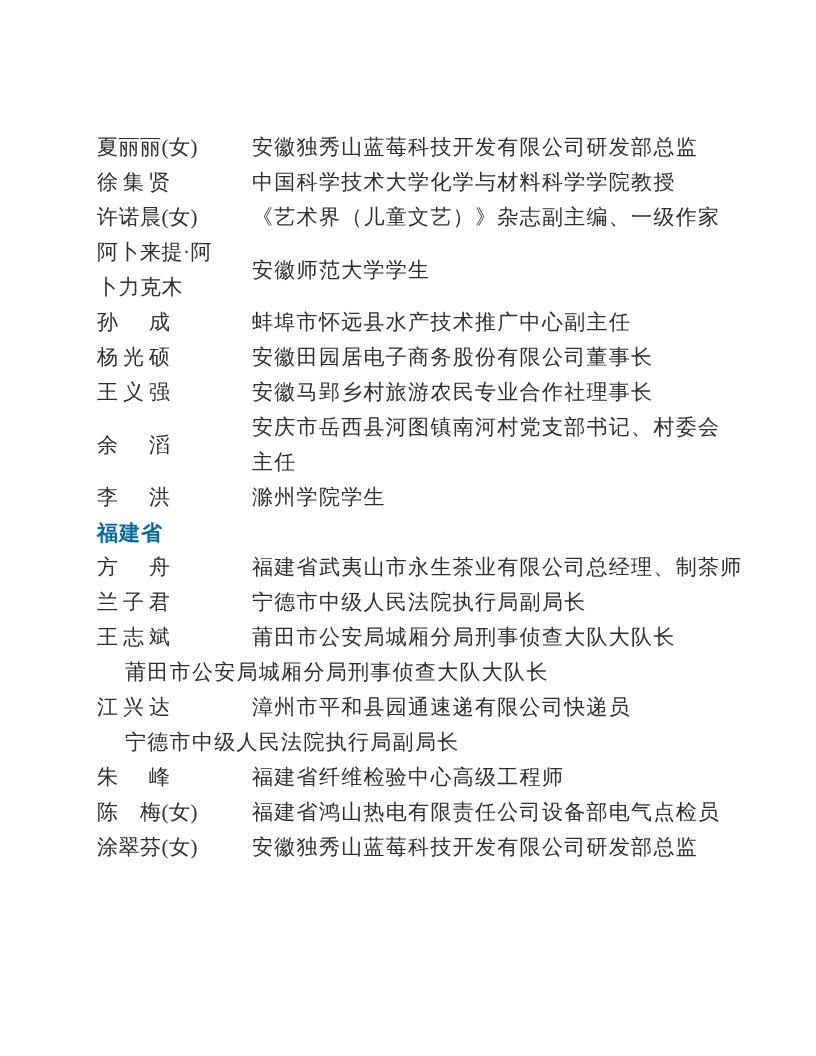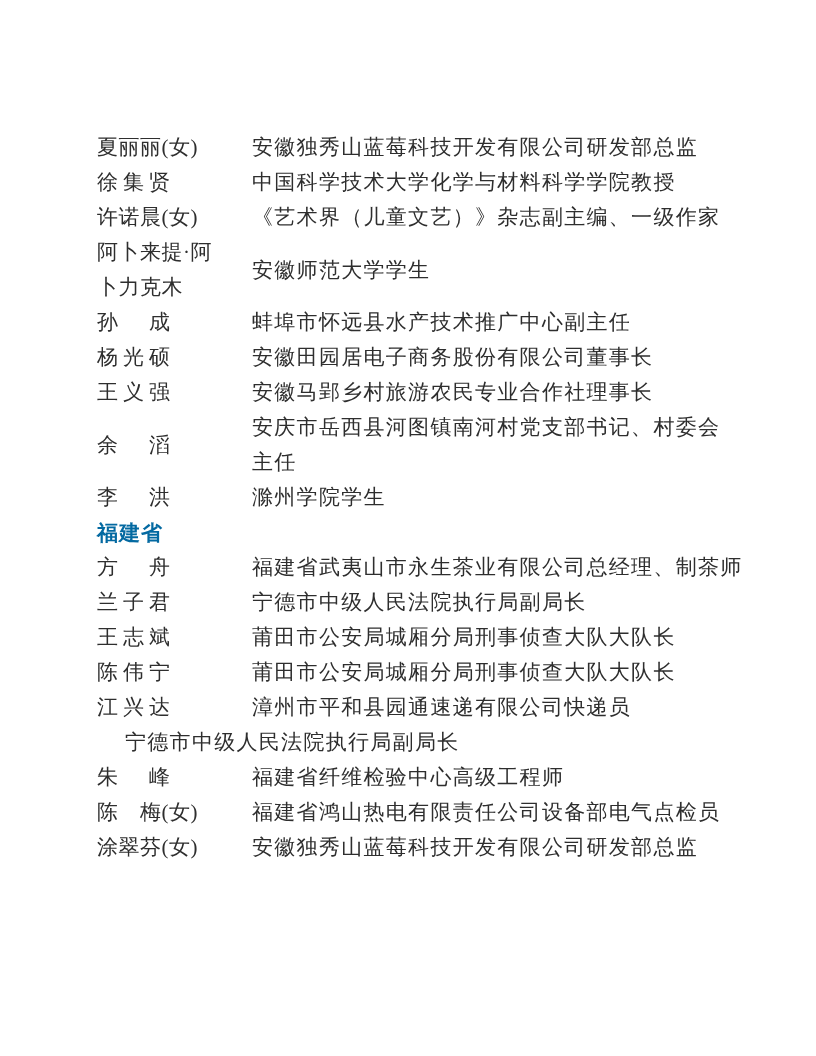--- a/index.html
+++ b/index.html
@@ -117,21 +117,20 @@
     <div class="title-cell">宁德市中级人民法院执行局副局长</div>
   </div>
 
   <div class="entry-row">
     <div class="name-cell spread">王志斌</div>
     <div class="title-cell">莆田市公安局城厢分局刑事侦查大队大队长</div>
   </div>
 
 
   <div class="entry-row">
-    <div class="name-cell spread">陈伟宁</div>
     <div class="title-cell">莆田市公安局城厢分局刑事侦查大队大队长</div>
   </div>
 
   <div class="entry-row">
     <div class="name-cell spread">江兴达</div>
     <div class="title-cell">漳州市平和县园通速递有限公司快递员</div>
   </div>
 
   <div class="entry-row">
     <div class="title-cell">宁德市中级人民法院执行局副局长</div>

